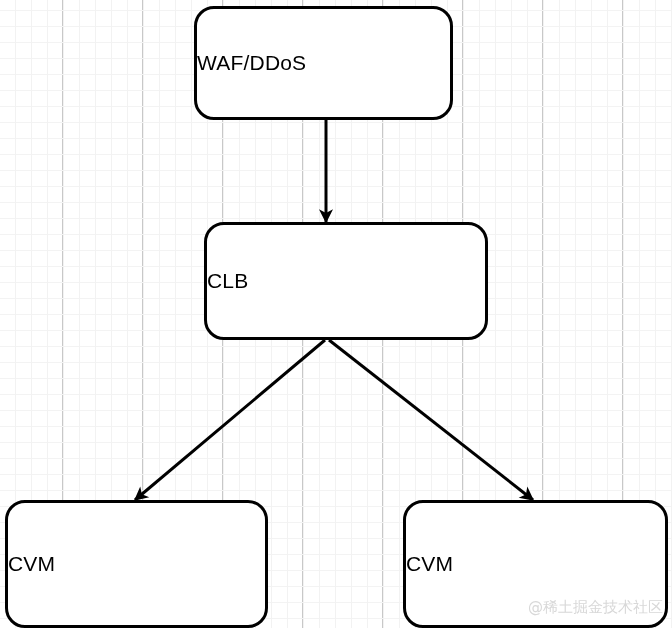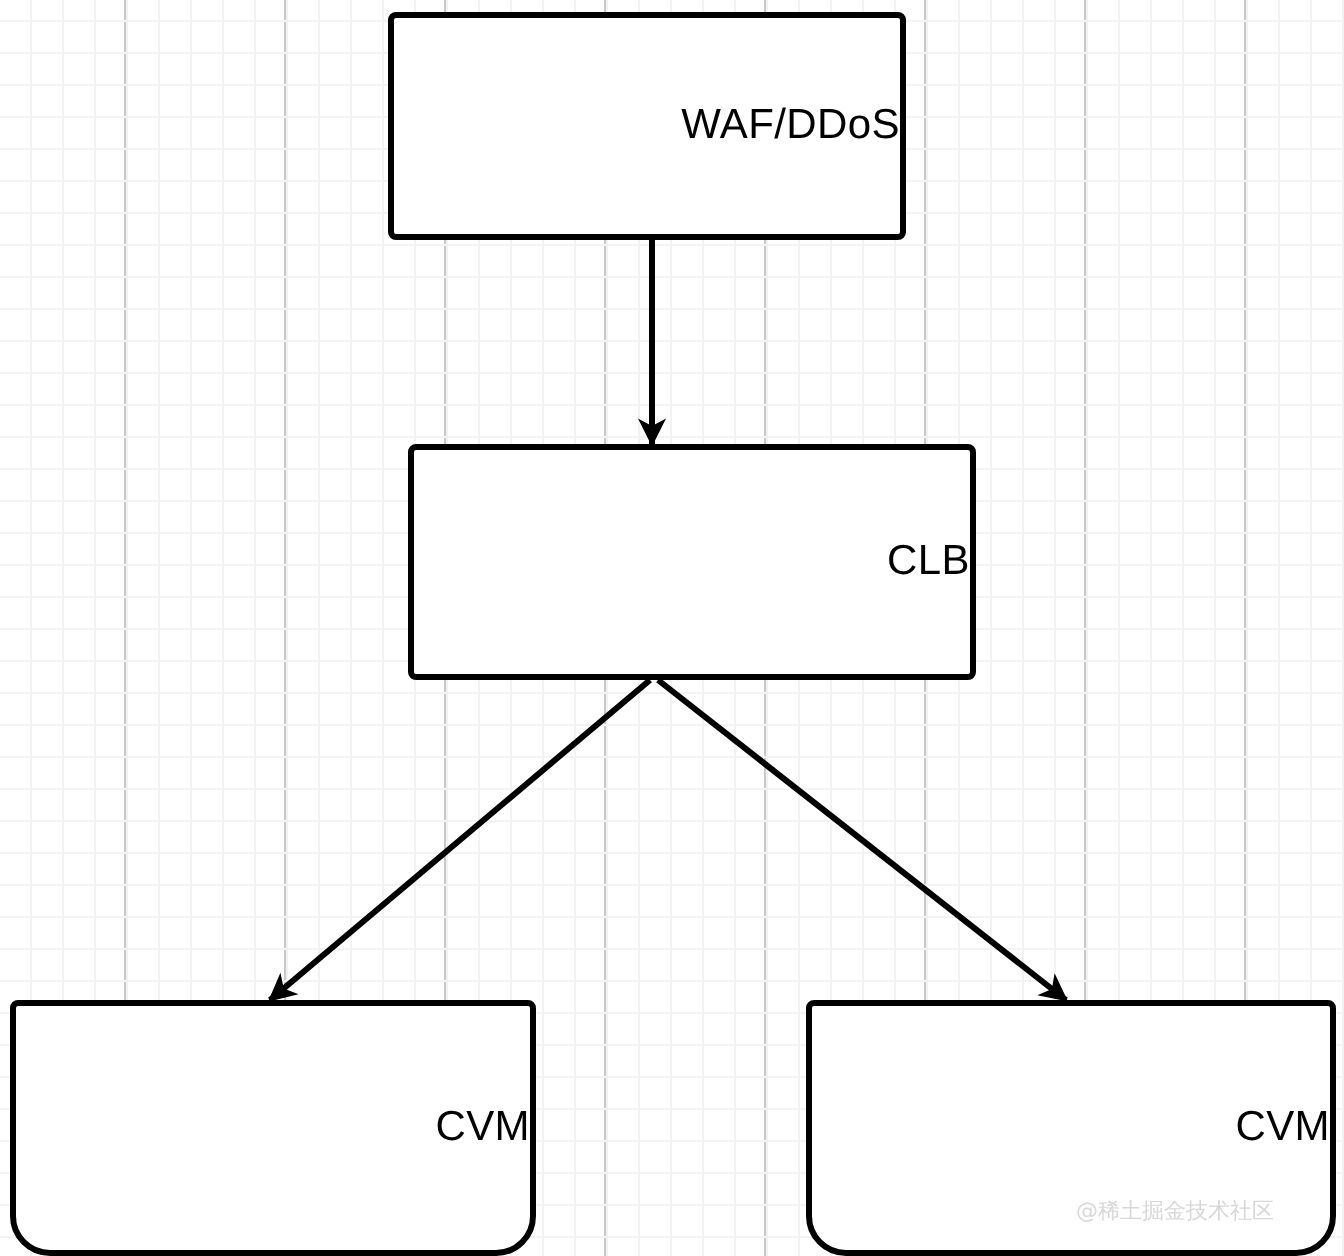--- a/index.html
+++ b/index.html
@@ -41,47 +41,46 @@
   #edges-layer {
     position: absolute;
     left: 0;
     top: 0;
   }
   .node {
     position: absolute;
     box-sizing: border-box;
     background: #ffffff;
     border: 3px solid #000000;
-    border-radius: 4px;
+    border-radius: 20px;
     display: flex;
     align-items: center;
-    justify-content: flex-end;
+    justify-content: flex-start;
   }
   .node-label {
     font-size: 21px;
     color: #000000;
     letter-spacing: 0.2px;
     white-space: nowrap;
   }
   #node-waf   { left: 194px; top: 6px;   width: 259px; height: 114px; }
   #node-clb   { left: 204px; top: 222px; width: 284px; height: 118px; }
   #node-cvm-left  { left: 5px;   top: 500px; width: 263px; height: 128px;
                     border-bottom-left-radius: 20px; border-bottom-right-radius: 20px; }
   #node-cvm-right { left: 403px; top: 500px; width: 265px; height: 128px;
                     border-bottom-left-radius: 20px; border-bottom-right-radius: 20px; }
   #watermark {
     position: absolute;
     left: 528px;
     top: 598px;
-    font-size: 11px;
+    font-size: 15px;
     color: #d8d8d8;
     white-space: nowrap;
     font-family: "DejaVu Sans", sans-serif;
     pointer-events: none;
-    margin-left: 10px;
   }
 </style>
 </head>
 <body>
 
 <div id="canvas">
 
   <div id="grid-background"></div>
 
   <svg id="edges-layer" width="672" height="628">

